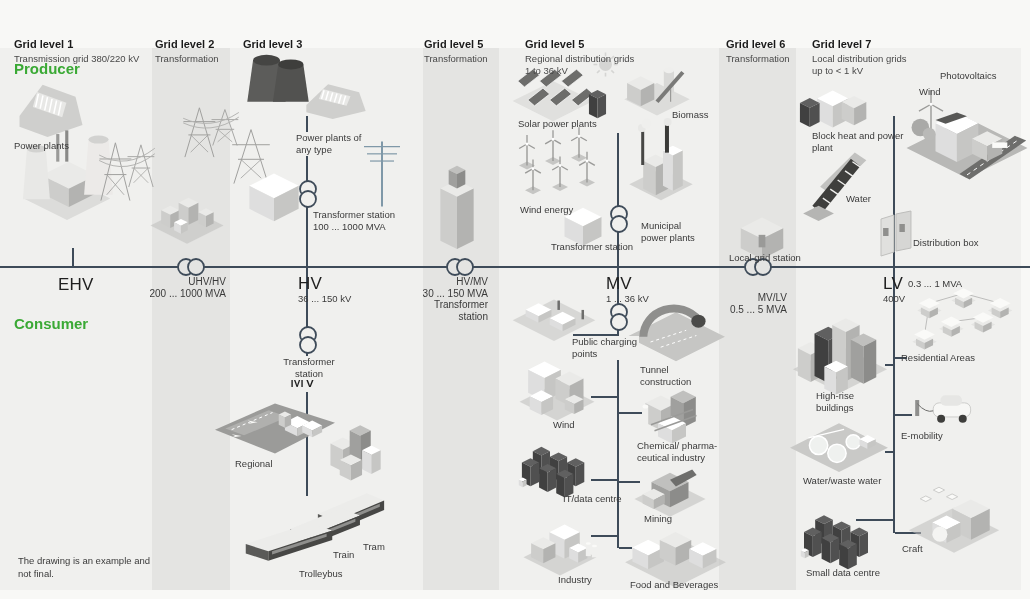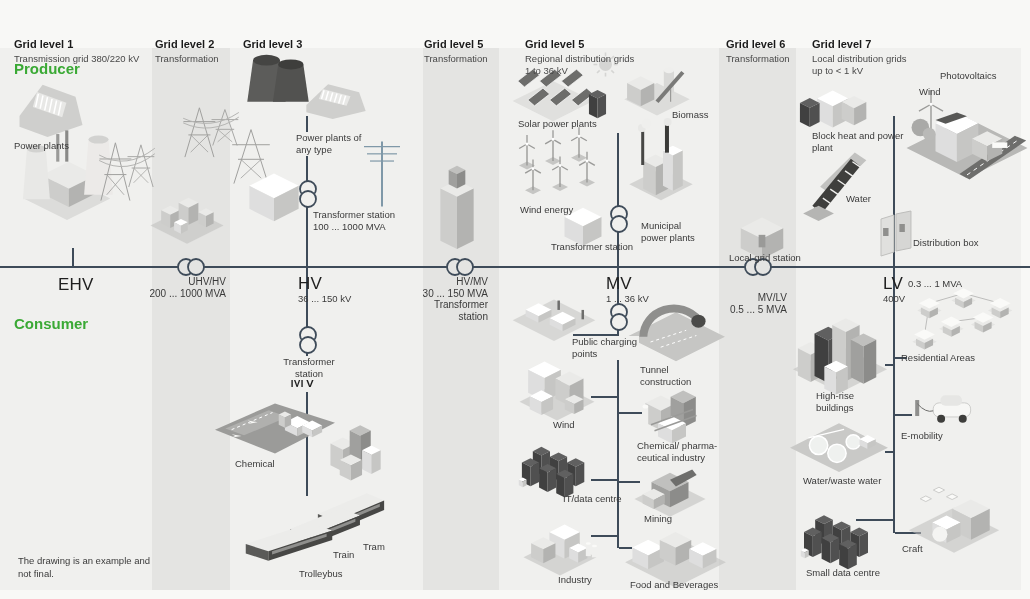--- a/index.html
+++ b/index.html
@@ -479,21 +479,21 @@
         <polygon points="99.2,20.52 109.12,25.48 99.2,30.439999999999998 89.28,25.48" fill="#ffffff"></polygon>
         <polygon points="89.28,25.48 99.2,30.439999999999998 99.2,37.28 89.28,32.32" fill="#dedede"></polygon>
         <polygon points="109.12,25.48 99.2,30.439999999999998 99.2,37.28 109.12,32.32" fill="#c6c6c4"></polygon>
         <polygon points="71.92,11.4 78.12,14.5 71.92,17.6 65.72,14.5" fill="#eaeae8"></polygon>
         <polygon points="65.72,14.5 71.92,17.6 71.92,27.86 65.72,24.759999999999998" fill="#cdcdcb"></polygon>
         <polygon points="78.12,14.5 71.92,17.6 71.92,27.86 78.12,24.759999999999998" fill="#b3b3b1"></polygon>
         <polygon points="34.720000000000006,20.52 44.64,22.23 34.720000000000006,23.939999999999998 38.44,22.23" fill="#fafaf8"></polygon>
         <polygon points="18.599999999999998,34.199999999999996 28.52,35.910000000000004 18.599999999999998,37.620000000000005 22.32,35.910000000000004" fill="#fafaf8"></polygon>
       </svg>
     </div>
-    <div class="ill-label" style="left: 235px; top: 458px;">Chemical</div>
+    <div class="ill-label" style="left: 235px; top: 458px;">Regional</div>
     <div class="ill" style="left: 323px; top: 417px; width: 62px; height: 68px;">
       <svg width="62" height="68" viewBox="0 0 62 68">
         <polygon points="19.84,20.4 32.24,26.599999999999998 19.84,32.8 7.4399999999999995,26.599999999999998" fill="#eaeae8"></polygon>
         <polygon points="7.4399999999999995,26.599999999999998 19.84,32.8 19.84,54.56 7.4399999999999995,48.36" fill="#cdcdcb"></polygon>
         <polygon points="32.24,26.599999999999998 19.84,32.8 19.84,54.56 32.24,48.36" fill="#b3b3b1"></polygon>
         <polygon points="37.199999999999996,8.16 47.739999999999995,13.43 37.199999999999996,18.700000000000003 26.659999999999997,13.43" fill="#c0c0be"></polygon>
         <polygon points="26.659999999999997,13.43 37.199999999999996,18.700000000000003 37.199999999999996,52.7 26.659999999999997,47.43" fill="#a0a09e"></polygon>
         <polygon points="47.739999999999995,13.43 37.199999999999996,18.700000000000003 37.199999999999996,52.7 47.739999999999995,47.43" fill="#8c8c8a"></polygon>
         <polygon points="48.36,28.56 57.66,33.21 48.36,37.86 39.06,33.21" fill="#ffffff"></polygon>
         <polygon points="39.06,33.21 48.36,37.86 48.36,56.900000000000006 39.06,52.25" fill="#dedede"></polygon>

